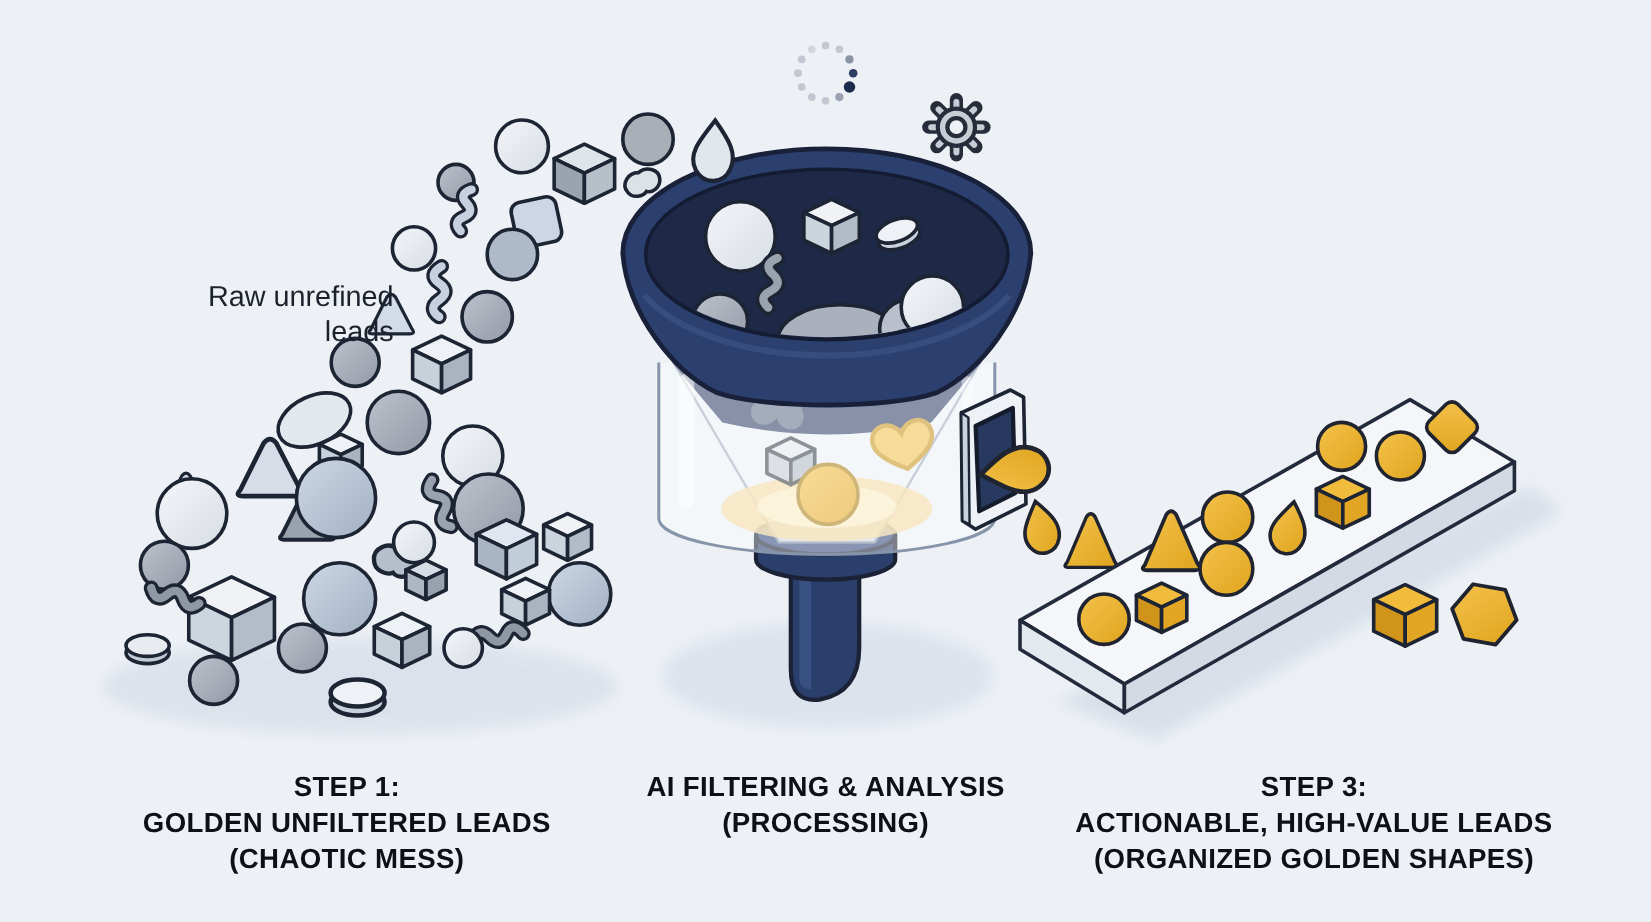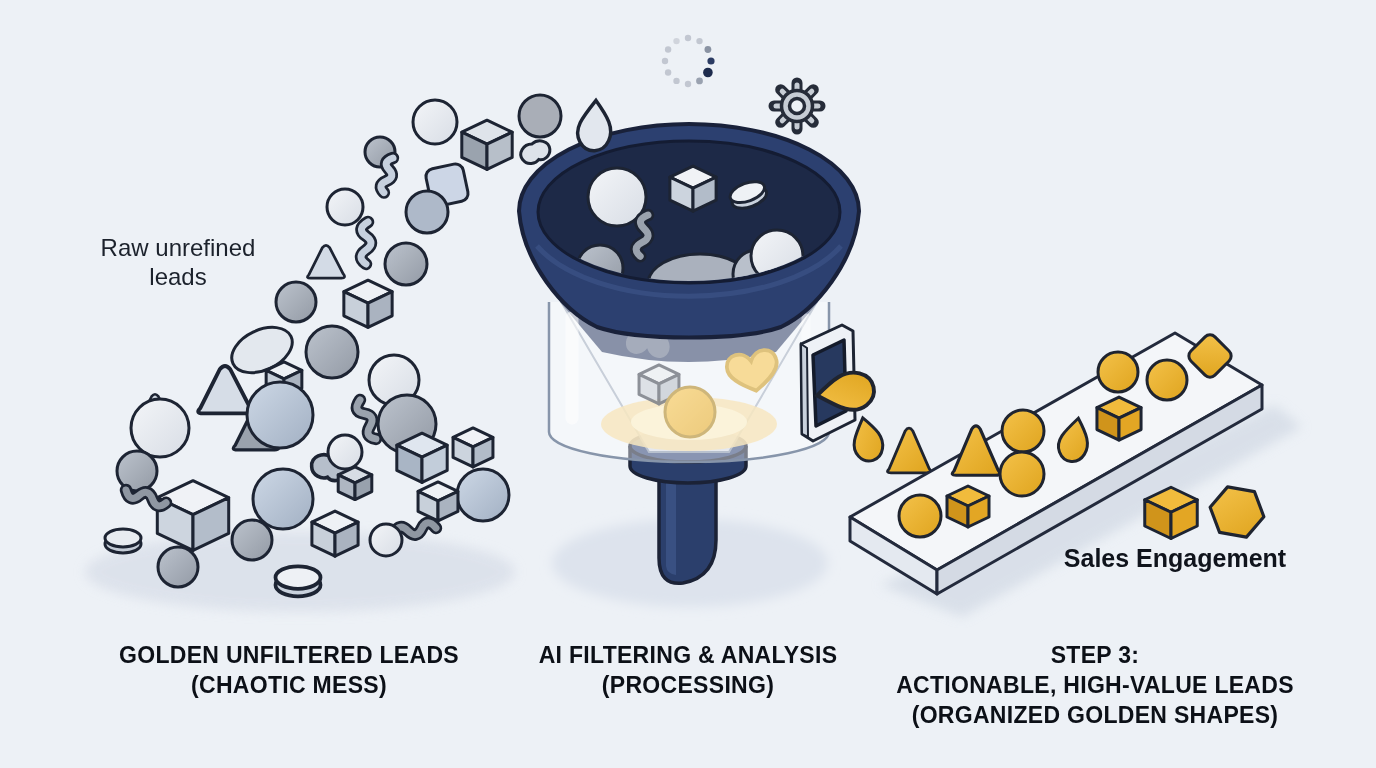--- a/index.html
+++ b/index.html
@@ -5,21 +5,21 @@
   :root{
     --bg:#edf1f6; --ink:#161b25; --navy:#2c4070; --navy-dark:#1d2947; --navy-deep:#141c33;
     --gold:#ecb22d; --gold-dark:#d3981f; --outline:#1d2433; --shadow:#dde3ed;
     --platform:#f4f6f9; --platform-side:#d4dae4;
   }
   html,body{margin:0;padding:0;background:#e6e9ef;}
   .stage{position:relative;width:1376px;height:768px;background:var(--bg);
          font-family:"Liberation Sans",sans-serif;overflow:hidden;}
   svg.art{position:absolute;left:0;top:0;}
   .label{position:absolute;color:#1c222c;}
-  .raw{left:28px;top:233px;width:300px;text-align:center;font-size:24px;line-height:29px;}
+  .raw{left:28px;top:233px;width:300px;text-align:right;font-size:24px;line-height:29px;}
   .processing{left:589px;top:83px;width:200px;text-align:center;font-size:23px;}
   .sales{left:1020px;top:544px;width:310px;text-align:center;font-size:25px;font-weight:600;color:#10141c;}
   .step{position:absolute;top:640px;width:480px;text-align:center;font-weight:bold;
         font-size:23px;line-height:30px;color:#0c1017;letter-spacing:.3px;}
   .step1{left:49px}.step2{left:448px}.step3{left:855px}
   
   .ct{fill:var(--cu-t,#eef1f5);stroke:var(--outline);stroke-width:3;stroke-linejoin:round;vector-effect:non-scaling-stroke}
   .cl{fill:var(--cu-l,#c8d0da);stroke:var(--outline);stroke-width:3;stroke-linejoin:round;vector-effect:non-scaling-stroke}
   .cr{fill:var(--cu-r,#aeb8c5);stroke:var(--outline);stroke-width:3;stroke-linejoin:round;vector-effect:non-scaling-stroke}
   
@@ -246,23 +246,23 @@
     <use href="#hex" transform="translate(1237,512) rotate(10) scale(1.05)" fill="url(#gGold)" stroke="#1f2430" stroke-width="3" stroke-linejoin="round"></use>
   </g>
 </svg>
 
 <div class="label raw">
   <span>Raw unrefined</span><br>
   <span>leads</span>
 </div>
 
 
-<div class="label sales">Sales Engagement</div>
 
 <div class="step step1">
+  <div>STEP 1:</div>
   <div>GOLDEN UNFILTERED LEADS</div>
   <div>(CHAOTIC MESS)</div>
 </div>
 
 <div class="step step2">
   <div>AI FILTERING &amp; ANALYSIS</div>
   <div>(PROCESSING)</div>
 </div>
 
 <div class="step step3">

